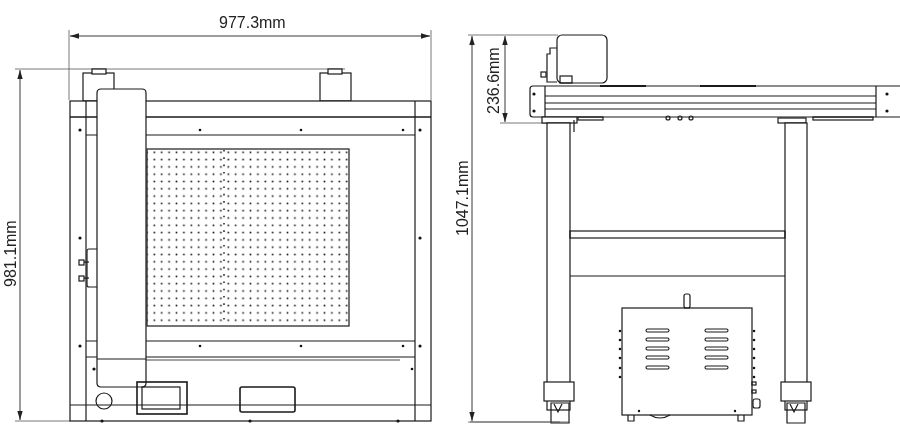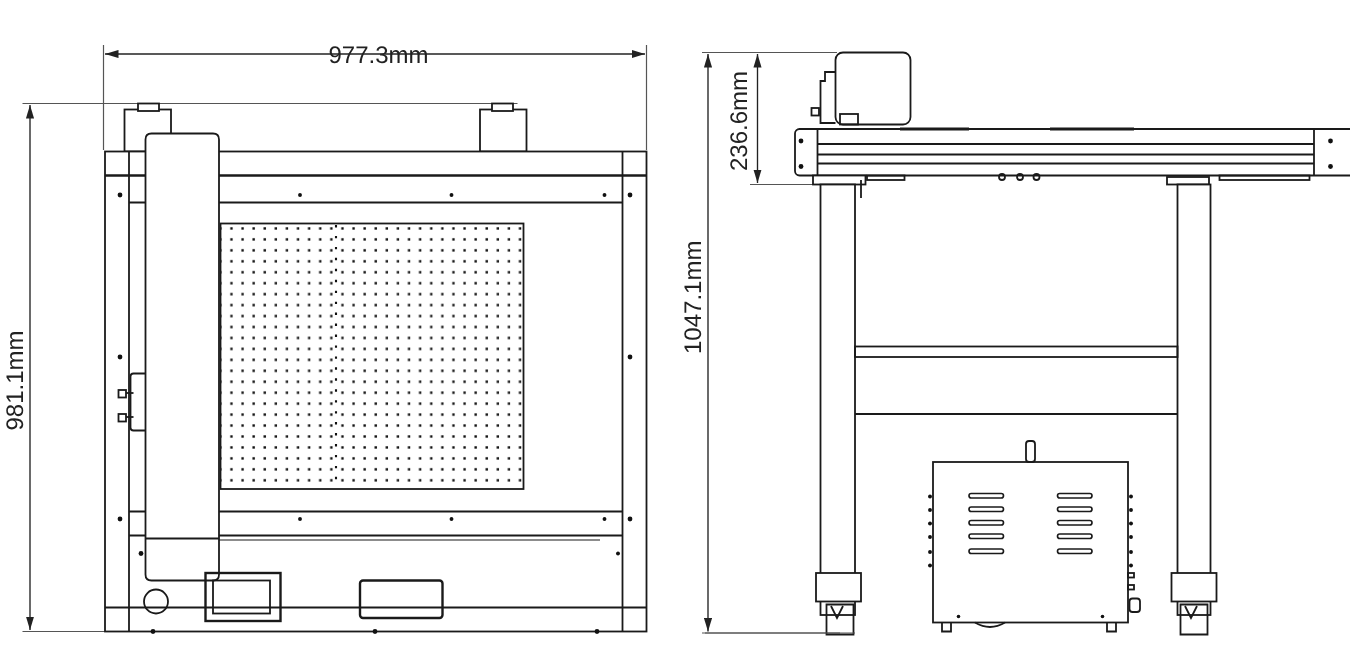--- a/index.html
+++ b/index.html
@@ -169,17 +169,17 @@
     </g>
     <rect x="752" y="382" width="4" height="3"></rect>
     <rect x="752" y="390" width="4" height="3"></rect>
     <rect x="753" y="399" width="7" height="9" rx="2"></rect>
     <path d="M628,415 v6 h6 v-6"></path>
     <path d="M738,415 v6 h6 v-6"></path>
     <path d="M650,415 q10,6 20,0"></path>
   </g>
 </svg>
 
-<div class="dim-label" style="left:219px;top:14px;margin-top:15px;">977.3mm</div>
+<div class="dim-label" style="left:219px;top:14px;">977.3mm</div>
 <div class="dim-label vert" style="left:2px;top:287px;">981.1mm</div>
 <div class="dim-label vert" style="left:454px;top:236px;">1047.1mm</div>
 <div class="dim-label vert" style="left:485px;top:114px;">236.6mm</div>
 </div>
 
 </body></html>

